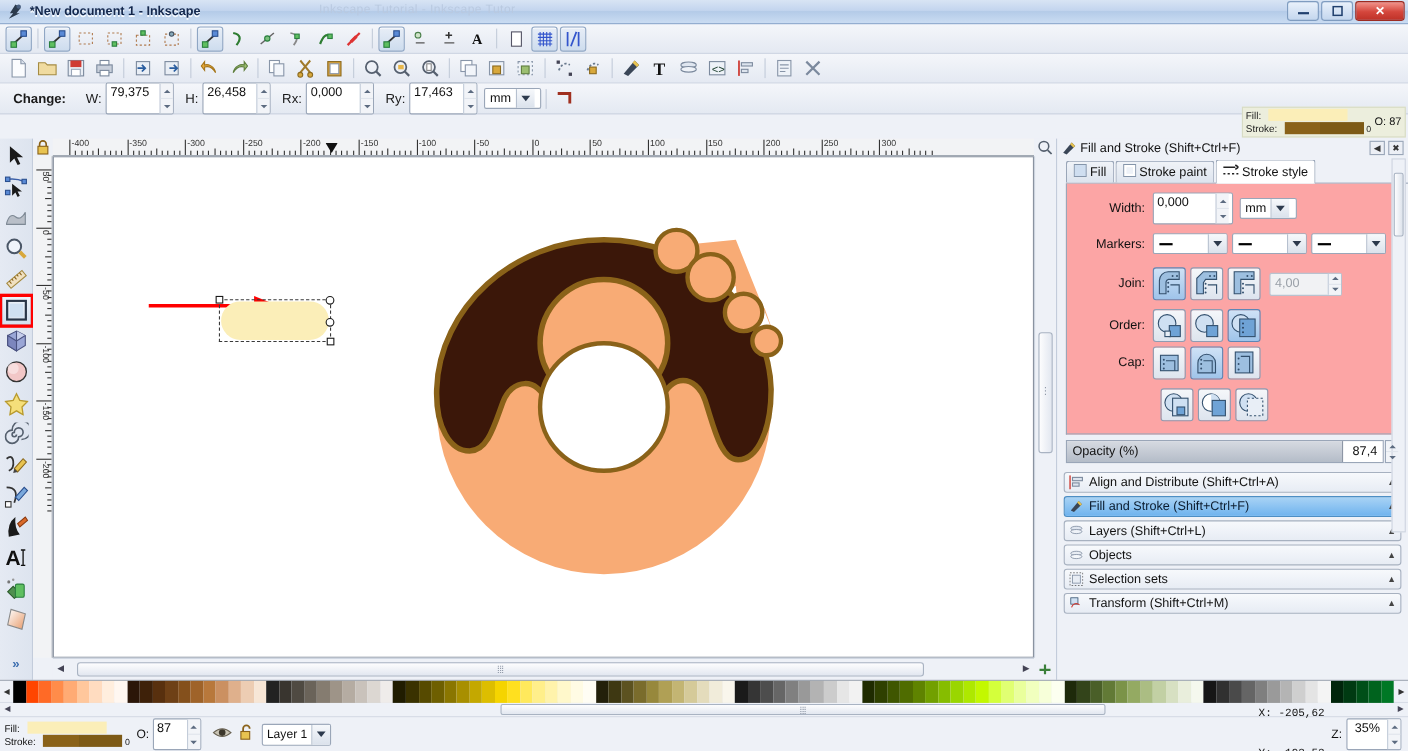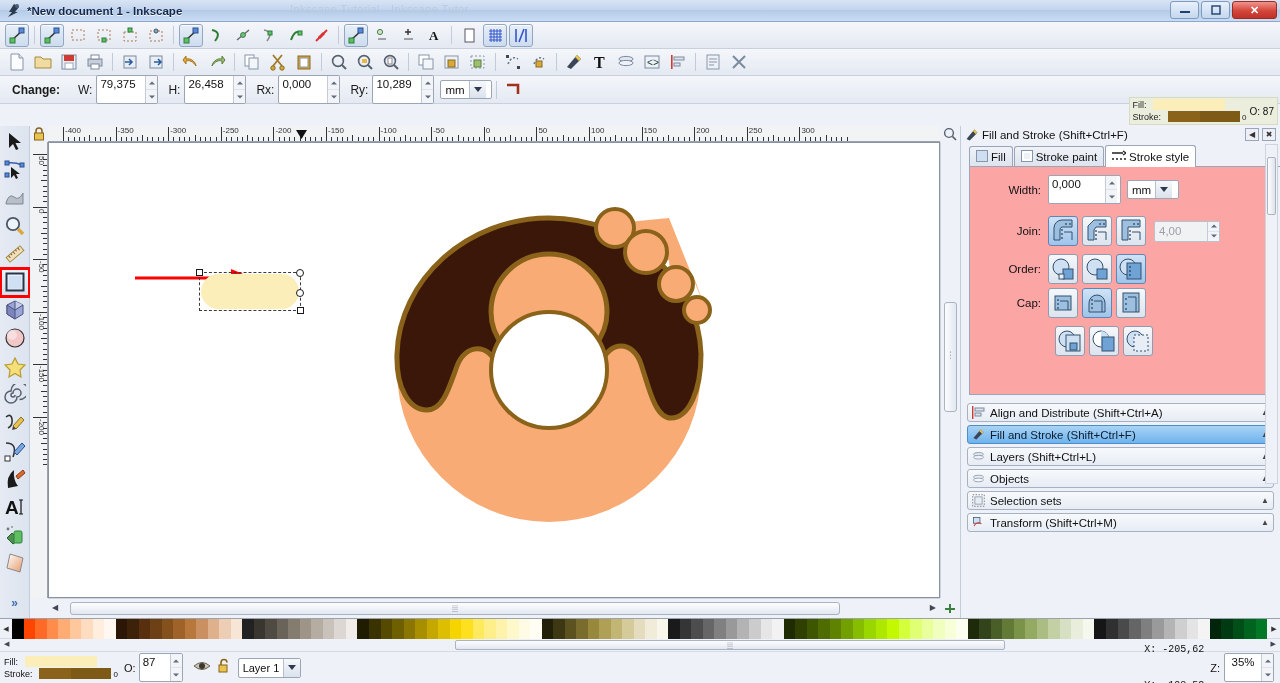--- a/index.html
+++ b/index.html
@@ -732,21 +732,21 @@
     <div class="lbl" style="margin-left:10px;">Rx:</div>
     <div class="spin">
       <div class="val">0,000</div>
       <div class="spinbtns">
           <i></i>
           <i></i>
         </div>
     </div>
     <div class="lbl" style="margin-left:10px;">Ry:</div>
     <div class="spin">
-      <div class="val">10,289</div>
+      <div class="val">17,463</div>
       <div class="spinbtns">
           <i></i>
           <i></i>
         </div>
     </div>
     <div class="combo" style="margin-left:6px;width:52px;">
       <span>mm</span>
       <div class="arrowbox">
           <div class="caret-dn"></div>
         </div>
@@ -1277,20 +1277,41 @@
         </div>
         <div class="combo" style="margin-left:6px;width:52px;">
           <span>mm</span>
           <div class="arrowbox">
               <div class="caret-dn"></div>
             </div>
         </div>
       </div>
 
 
+      <div class="frow">
+        <div class="flabel">Markers:</div>
+        <div class="mini-combo">
+          <div class="ml"></div>
+          <div class="arrowbox" style="height:17px;width:17px;display:flex;align-items:center;justify-content:center;background:linear-gradient(to bottom,#f6f8fb,#dbe2ec);border-left:1px solid #b6c0cf;margin-left:auto;">
+              <div class="caret-dn"></div>
+            </div>
+        </div>
+        <div class="mini-combo">
+          <div class="ml"></div>
+          <div class="arrowbox" style="height:17px;width:17px;display:flex;align-items:center;justify-content:center;background:linear-gradient(to bottom,#f6f8fb,#dbe2ec);border-left:1px solid #b6c0cf;margin-left:auto;">
+              <div class="caret-dn"></div>
+            </div>
+        </div>
+        <div class="mini-combo" style="margin-right:0;">
+          <div class="ml"></div>
+          <div class="arrowbox" style="height:17px;width:17px;display:flex;align-items:center;justify-content:center;background:linear-gradient(to bottom,#f6f8fb,#dbe2ec);border-left:1px solid #b6c0cf;margin-left:auto;">
+              <div class="caret-dn"></div>
+            </div>
+        </div>
+      </div>
 
       <div class="frow" style="margin-top:12px;">
         <div class="flabel">Join:</div>
         <div class="gbtn on">
           <svg width="24" height="24" viewBox="0 0 24 24">
               <path d="M3 21 L3 9 A8 8 0 0 1 11 1 L21 1 L21 8 L11 8 A3 3 0 0 0 9 11 L9 21 Z" fill="#9dbfe0" stroke="#33506e"></path>
               <path d="M13 13 h8 v8" fill="none" stroke="#33506e"></path>
               <g fill="#33506e">
                 <circle cx="11" cy="11" r="0.9"></circle>
                 <circle cx="11" cy="15" r="0.9"></circle>
@@ -1419,20 +1440,31 @@
           <svg width="24" height="24" viewBox="0 0 24 24">
               <circle cx="9" cy="10" r="8" fill="#cfe0f2" stroke="#33506e"></circle>
               <rect x="8" y="6" width="14" height="16" fill="#e8eef6" stroke="#33506e" stroke-dasharray="2 2"></rect>
             </svg>
         </div>
       </div>
 
     </div>
 
 
+    <div class="bsec" style="margin-top:5px;">
+      <div class="bbar">
+        <div class="fillpart" style="width:87.4%;"></div>
+        <span class="bt">Opacity (%)</span>
+        <span class="bv">87,4</span>
+      </div>
+      <div class="sp2">
+          <i></i>
+          <i></i>
+        </div>
+    </div>
 
     <div class="dlist">
       <div class="ditem">
         <span class="dicon">
           <svg width="13" height="13" viewBox="0 0 13 13">
               <rect x="0" y="0" width="1.4" height="13" fill="#cf3b33"></rect>
               <rect x="3" y="2" width="9" height="3" fill="#dde4ee" stroke="#7c8a9e"></rect>
               <rect x="3" y="7" width="6" height="3" fill="#dde4ee" stroke="#7c8a9e"></rect>
             </svg>
         </span>

